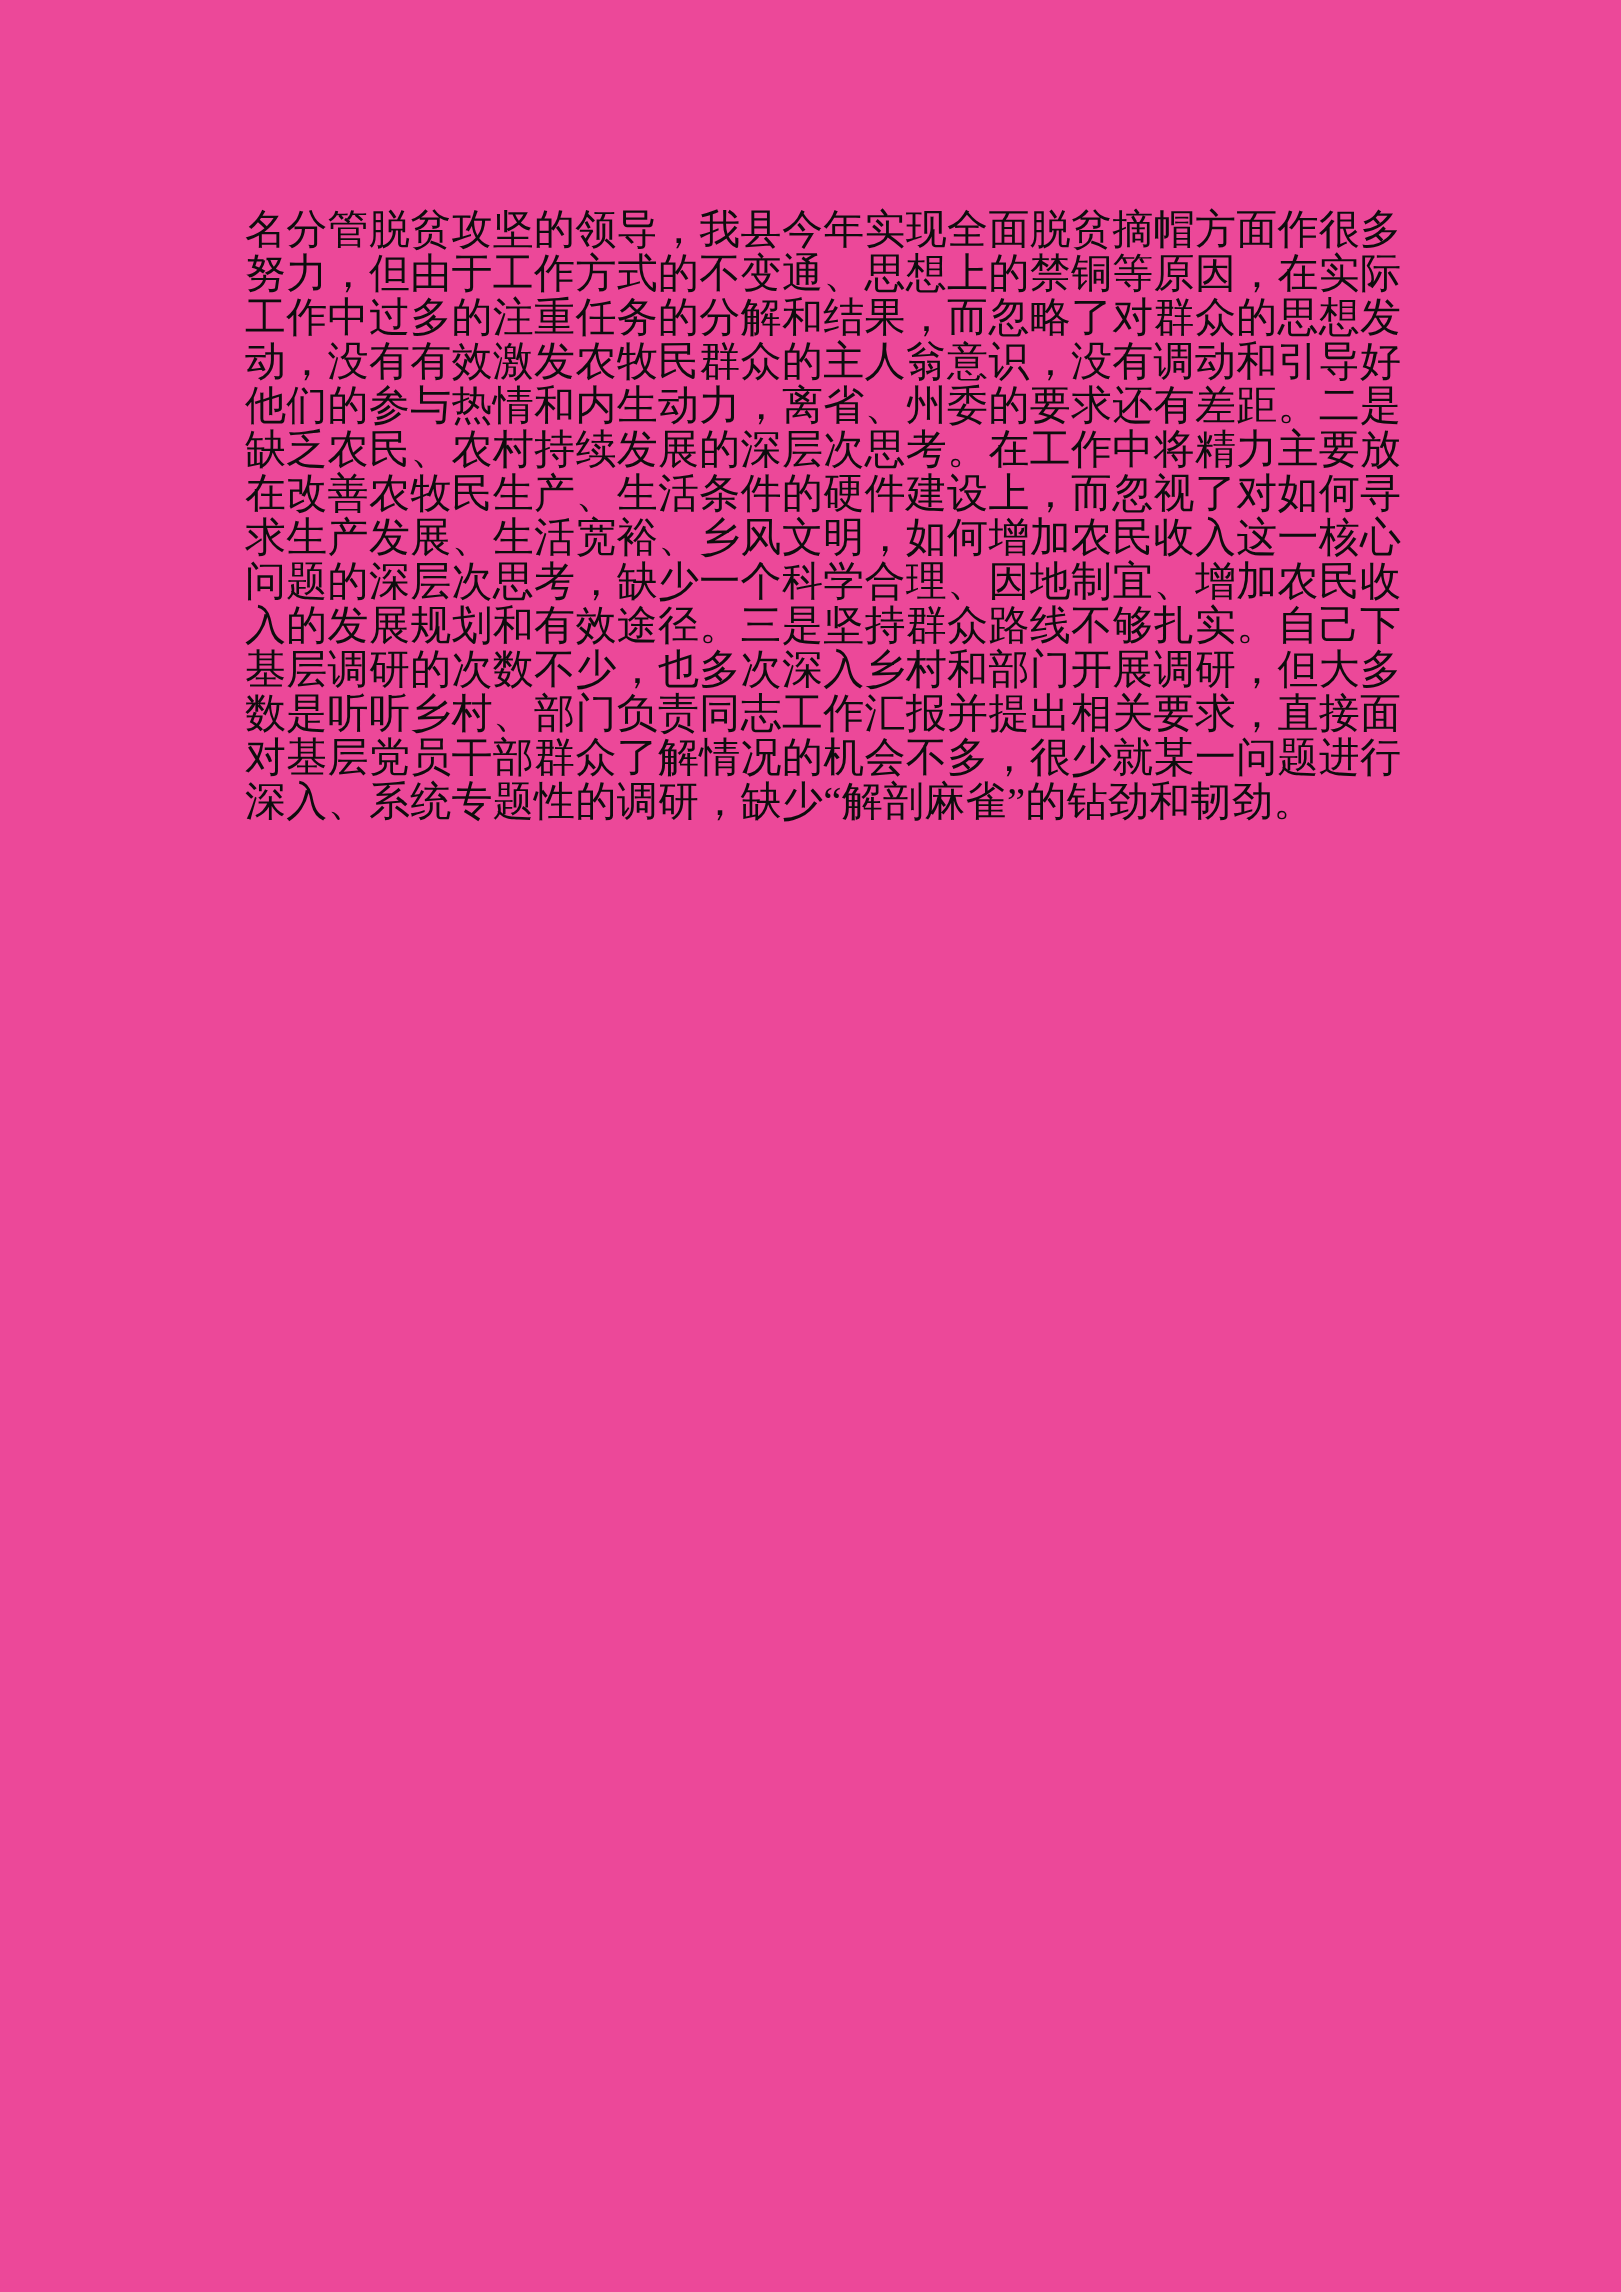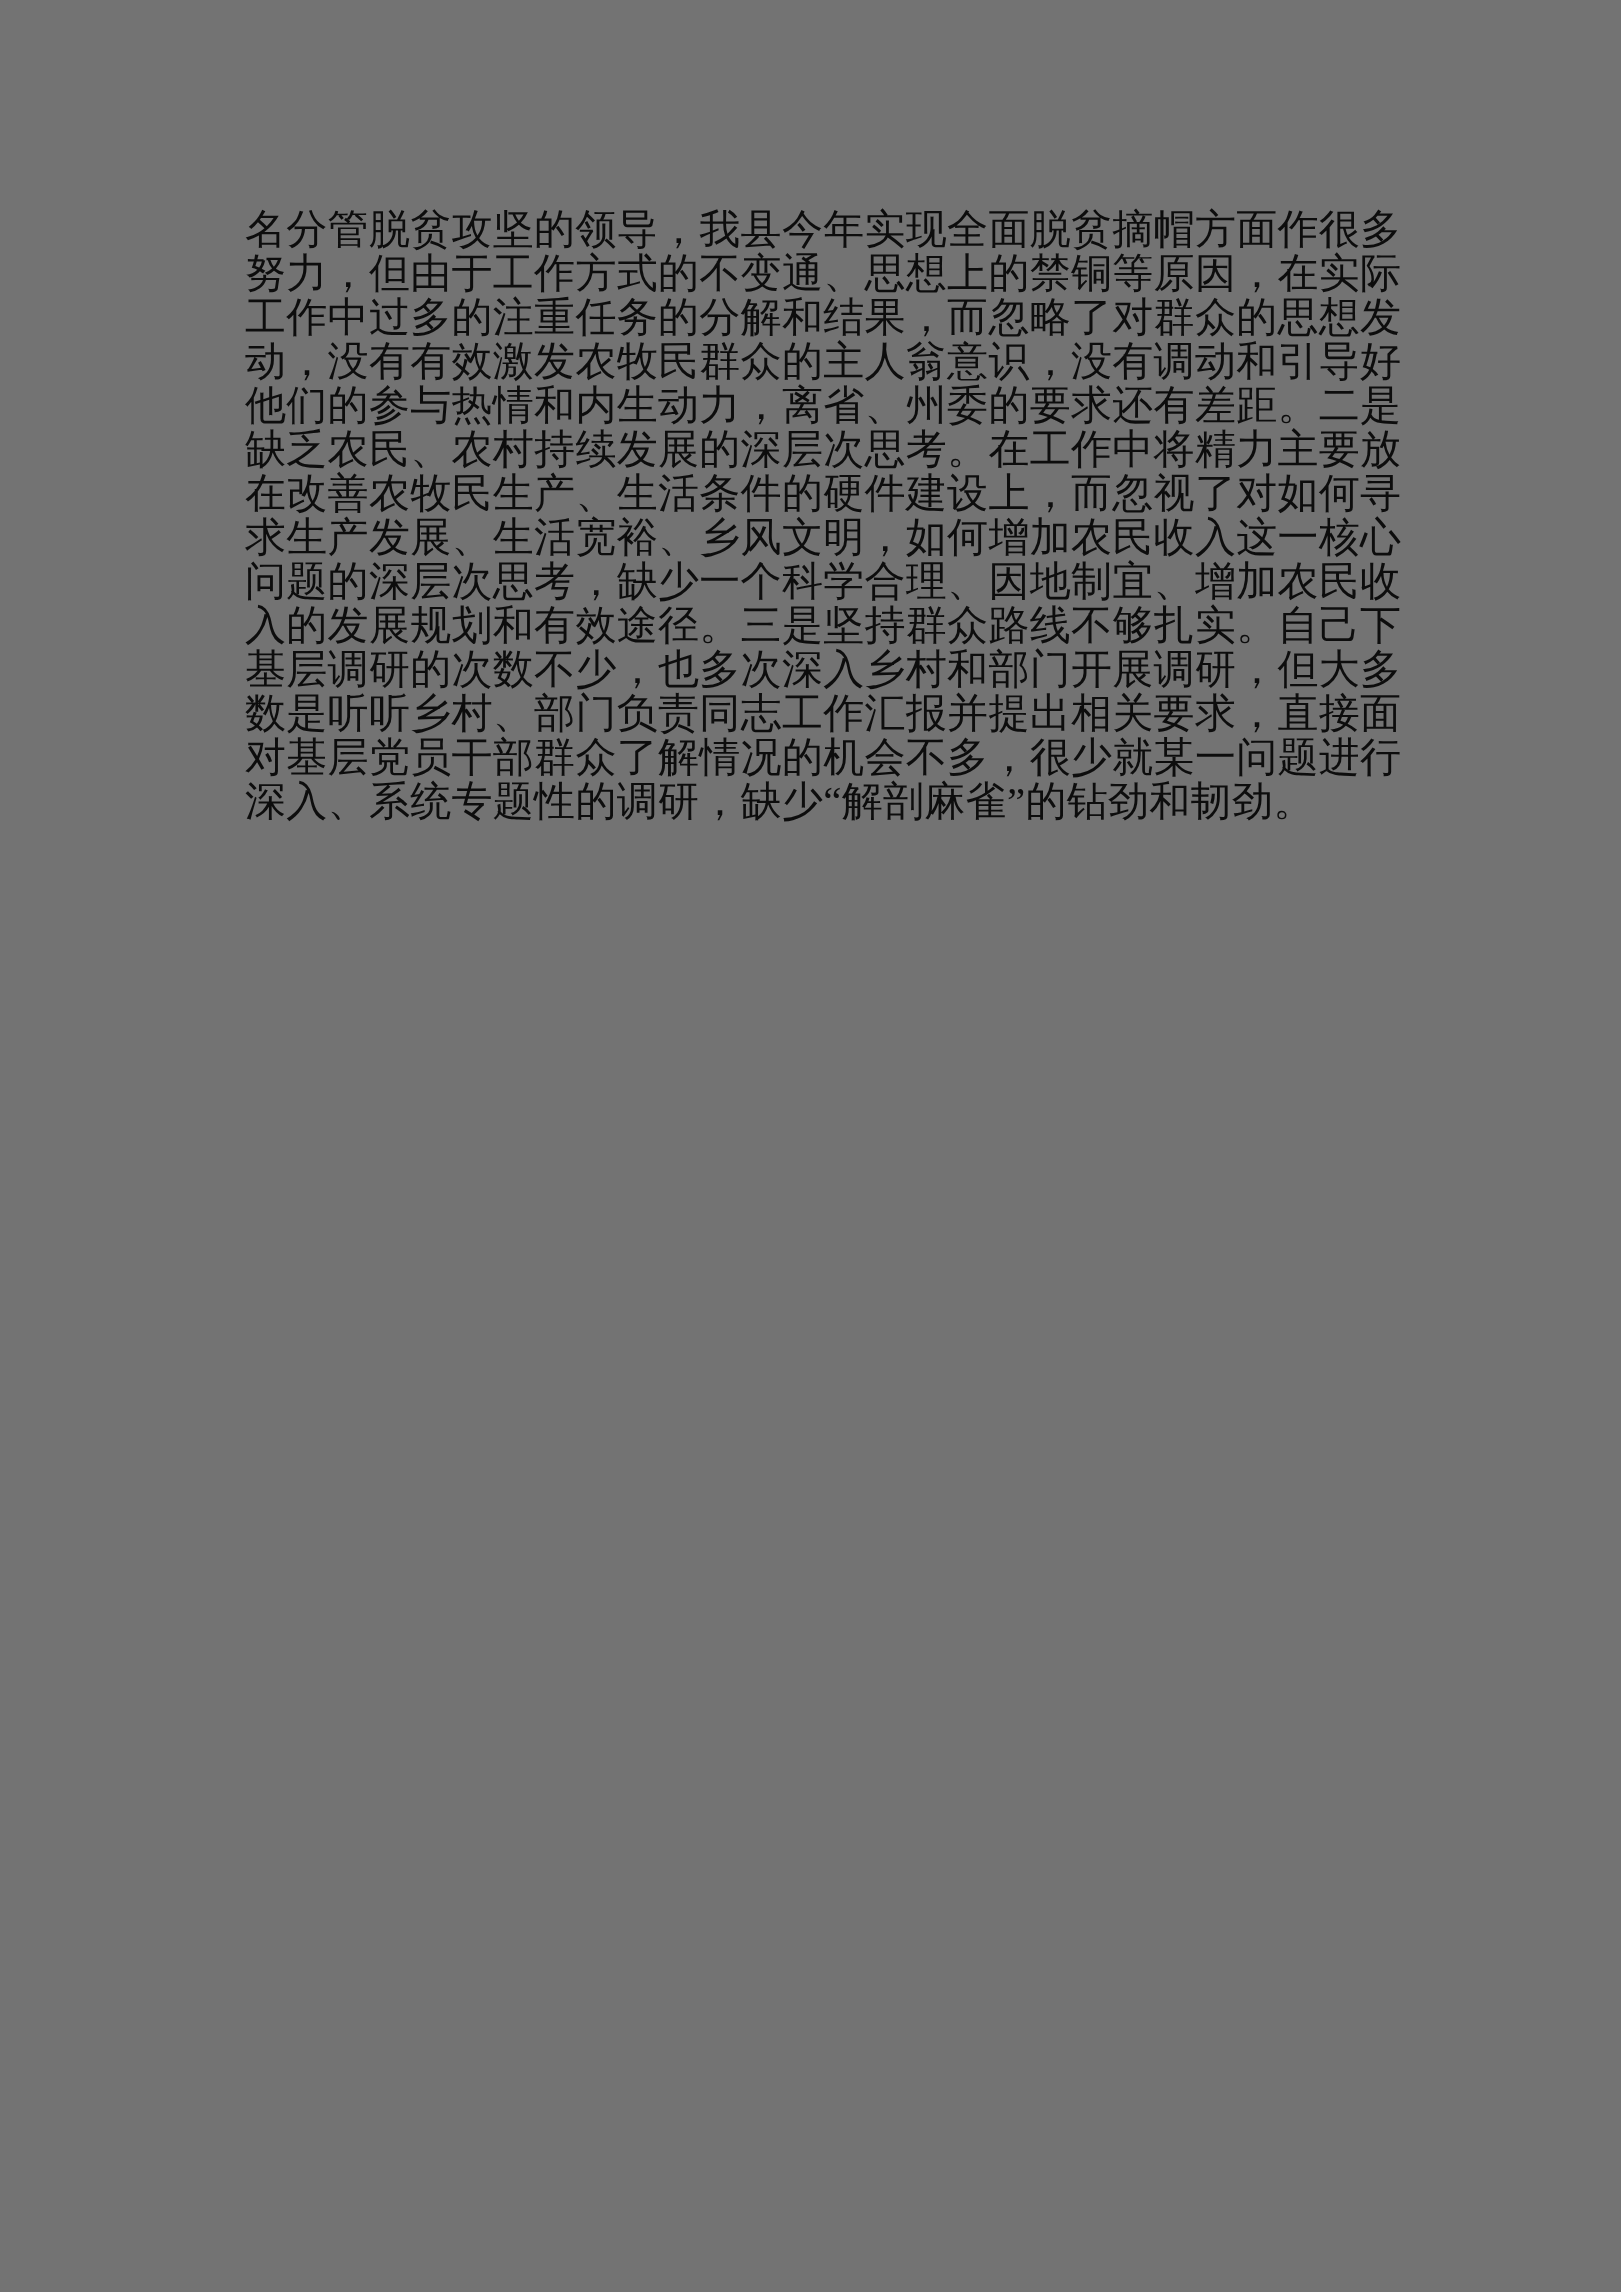--- a/index.html
+++ b/index.html
@@ -9,21 +9,21 @@
   body {
     width: 1621px;
     height: 2293px;
     background: #ffffff;
     overflow: hidden;
   }
   .page {
     position: relative;
     width: 1621px;
     height: 2293px;
-    background: #737373;
+    background: #ec4899;
     font-family: "Liberation Serif", "DejaVu Serif", serif;
   }
   .body-paragraph {
     position: absolute;
     left: 245px;
     top: 207px;
     width: 1166px;
     font-size: 41px;
     line-height: 44px;
     letter-spacing: 0.3px;

